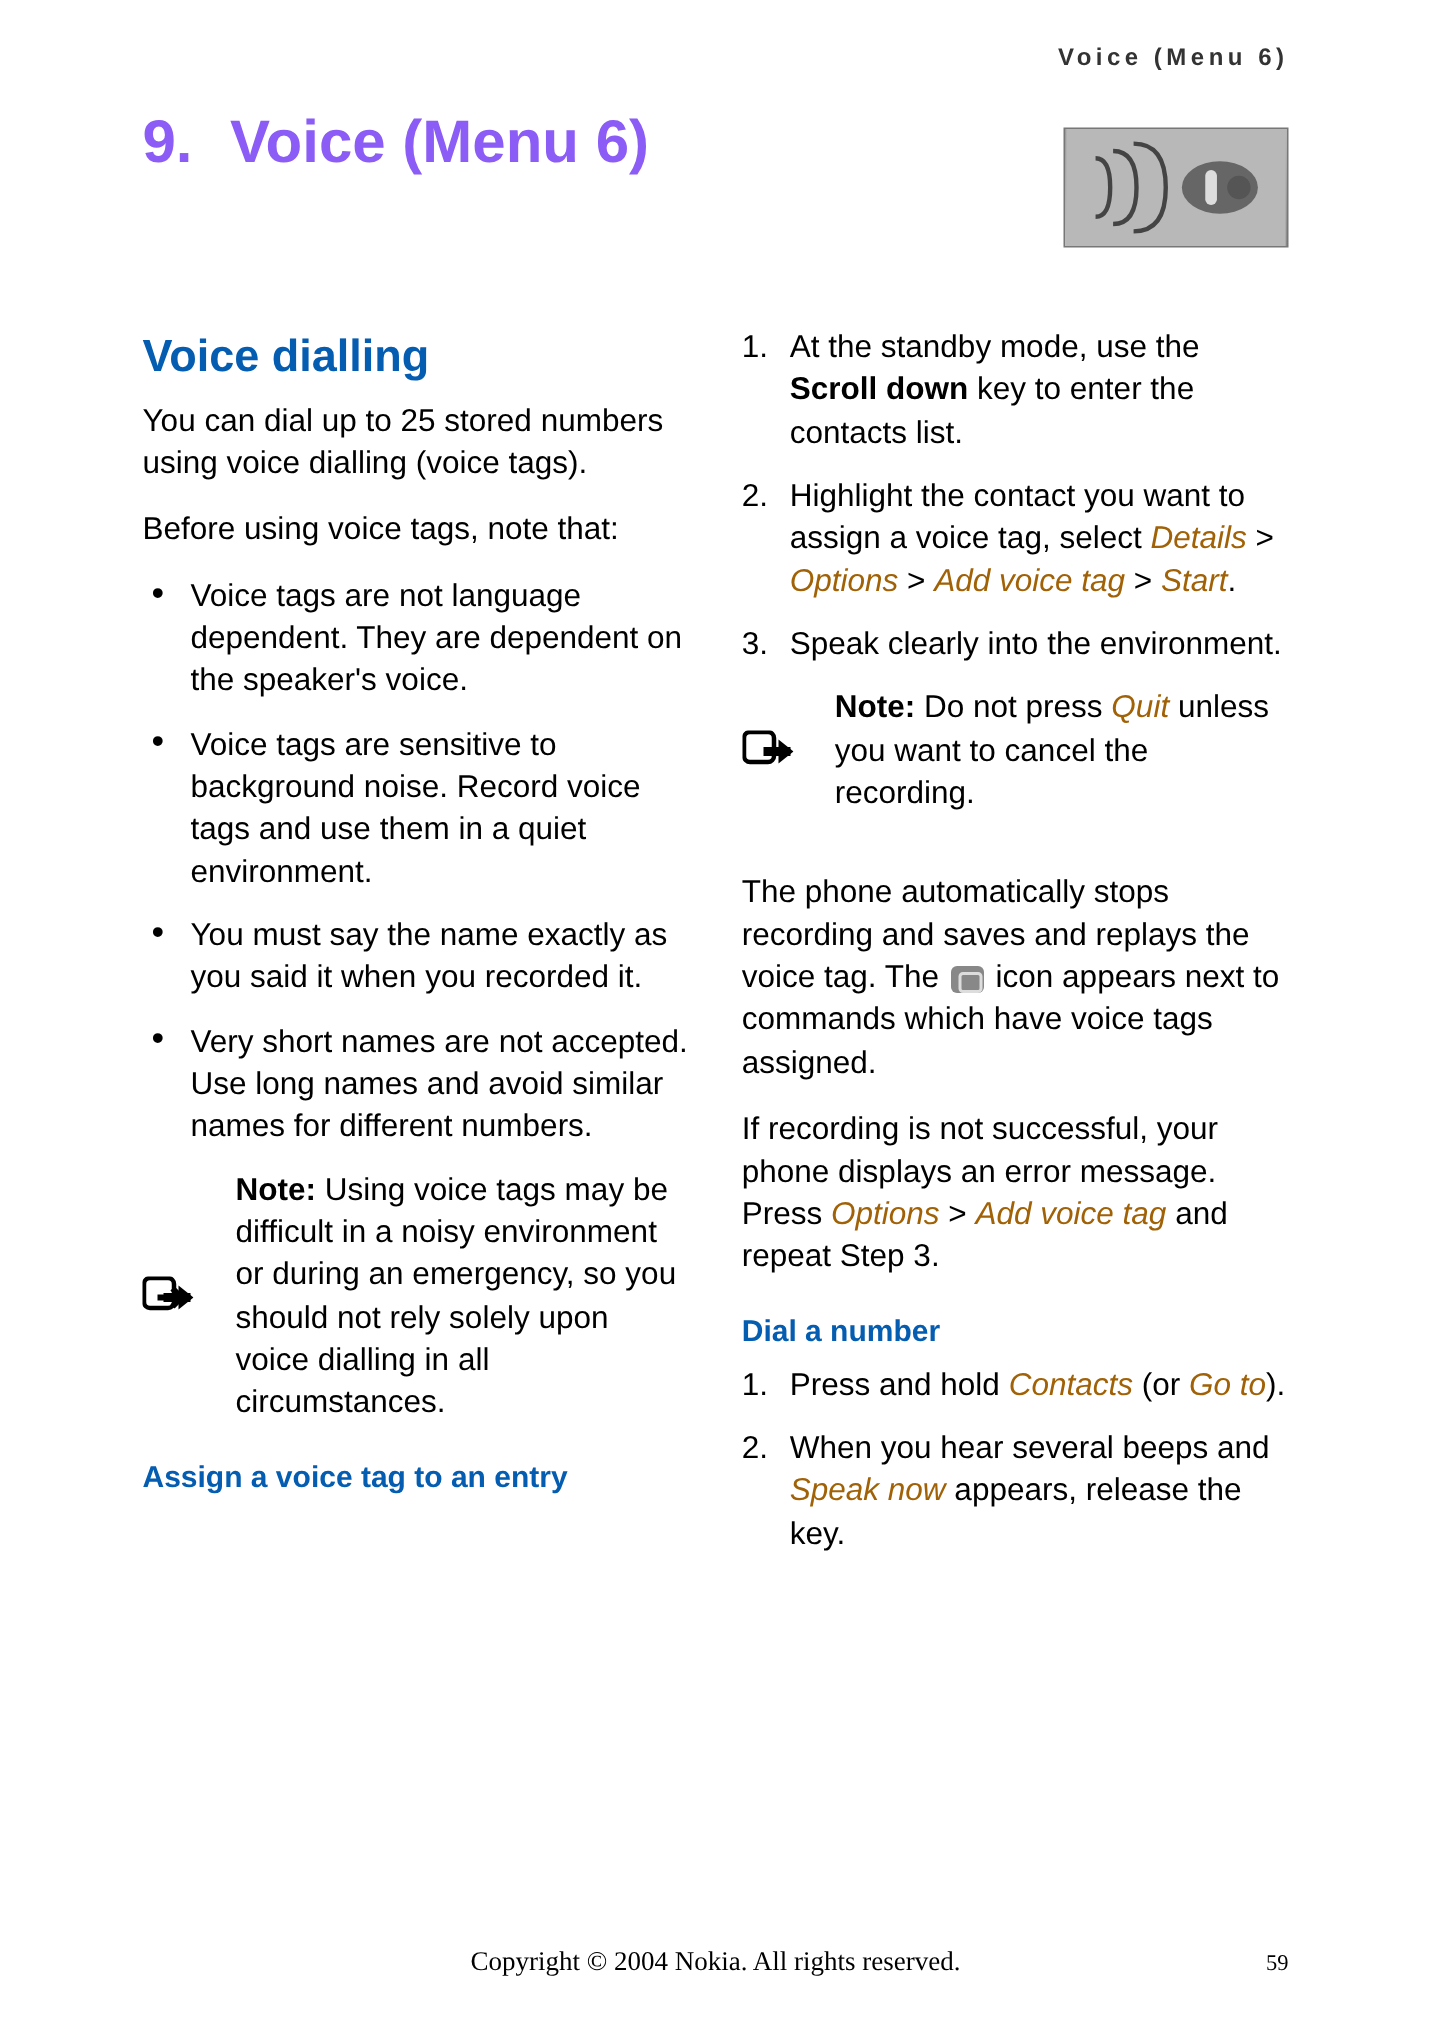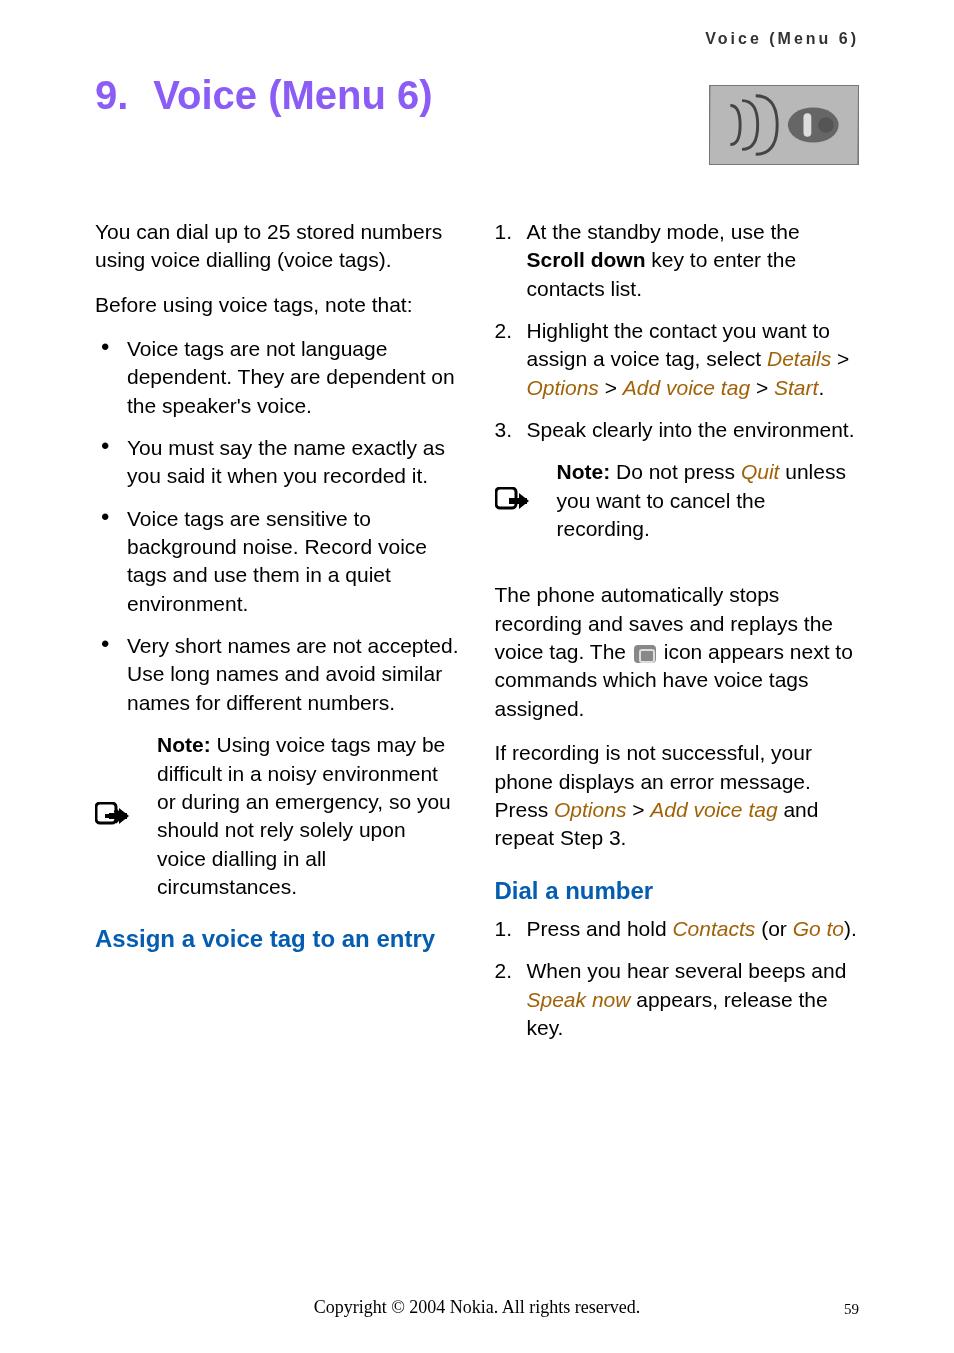--- a/index.html
+++ b/index.html
@@ -52,21 +52,21 @@
     line-height: 1.35;
   }
   .h2 {
     color: #045db0;
     font-size: 30px;
     font-weight: bold;
     margin-bottom: 8px;
   }
   .h3 {
     color: #045db0;
-    font-size: 24px;
+    font-size: 20px;
     font-weight: bold;
     margin-top: 22px;
     margin-bottom: 8px;
   }
   .p { margin-bottom: 16px; }
   .bullets { list-style: none; margin-bottom: 10px; }
   .bullets li {
     position: relative;
     padding-left: 32px;
     margin-bottom: 14px;
@@ -155,26 +155,27 @@
     <path d="M46 10 Q68 10 68 40 Q68 70 46 70" stroke="#444" stroke-width="3" fill="none"></path>
     <ellipse cx="105" cy="40" rx="26" ry="18" fill="#666"></ellipse>
     <rect x="95" y="28" width="8" height="24" rx="4" fill="#ddd"></rect>
     <circle cx="118" cy="40" r="8" fill="#555"></circle>
   </svg>
 </div>
 
 <div class="columns">
 
   <div class="col">
+    <div class="h2">Voice dialling</div>
     <div class="p">You can dial up to 25 stored numbers using voice dialling (voice tags).</div>
     <div class="p">Before using voice tags, note that:</div>
     <ul class="bullets">
       <li>Voice tags are not language dependent. They are dependent on the speaker's voice.</li>
+      <li>Voice tags are sensitive to background noise. Record voice tags and use them in a quiet environment.</li>
       <li>You must say the name exactly as you said it when you recorded it.</li>
-      <li>Voice tags are sensitive to background noise. Record voice tags and use them in a quiet environment.</li>
       <li>Very short names are not accepted. Use long names and avoid similar names for different numbers.</li>
     </ul>
     <div class="note-block">
       <div class="note-icon">
         <svg viewBox="0 0 34 30">
           <rect x="1" y="1" width="20" height="20" rx="4" fill="none" stroke="#000" stroke-width="3"></rect>
           <path d="M10 14 L26 14 L20 8 M26 14 L20 20" stroke="#000" stroke-width="4" fill="none"></path>
           <path d="M14 14 L32 14" stroke="#000" stroke-width="6" fill="none"></path>
           <polygon points="34,14 24,6 24,22" fill="#000"></polygon>
         </svg>

